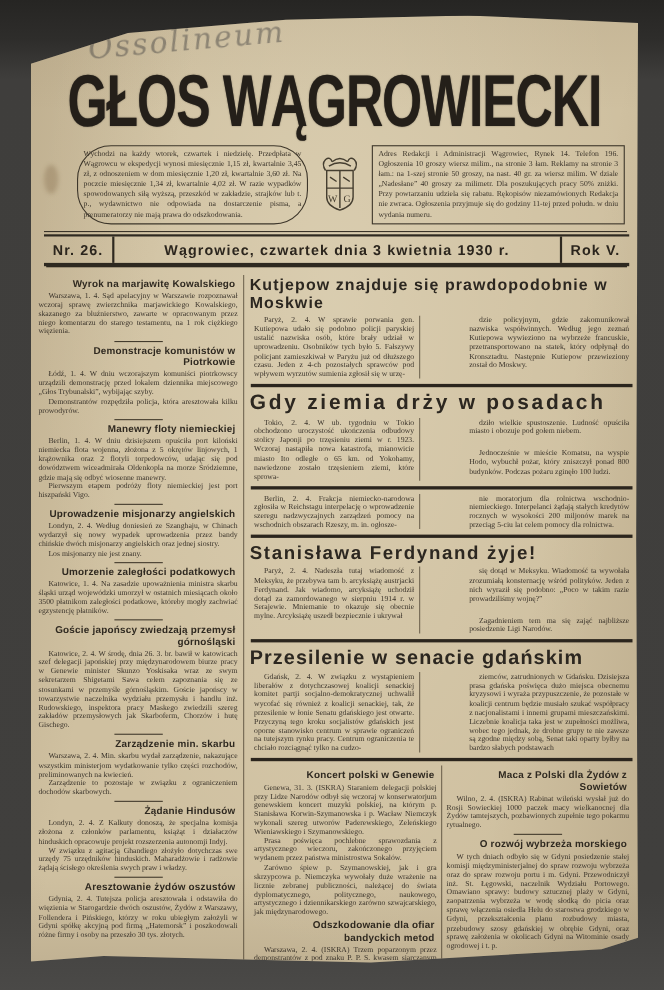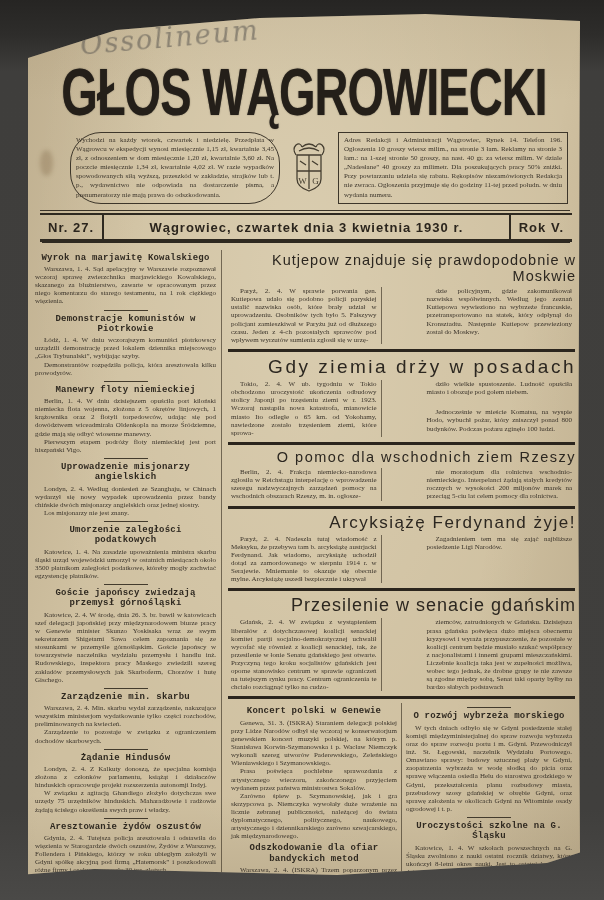--- a/index.html
+++ b/index.html
@@ -31,25 +31,25 @@
   .date-bar{display:flex;align-items:stretch;margin:2px 8px 0 12px;border-top:2px solid #2e2920;
     border-bottom:3px solid #2e2920;box-shadow:0 3px 0 -2px #2e2920;}
   .db-cell{padding:5px 8px 4px;font-family:"Liberation Sans",sans-serif;font-weight:bold;font-size:13px;
     color:#2b251d;letter-spacing:1px;white-space:nowrap;}
   .db-no{flex:0 0 auto;border-right:2px solid #2e2920;}
   .db-date{flex:1;text-align:center;border-right:2px solid #2e2920;}
   .db-year{flex:0 0 auto;}
   .body-row{display:flex;margin:8px 4px 0 7px;}
   .col-left{width:181px;padding-right:5px;border-right:1px solid rgba(60,50,35,0.65);}
   .col-main{flex:1;padding-left:5px;}
-  h3{font-family:Liberation Mono, monospace;font-weight:bold;font-size:9px;line-height:1.15;color:#2f2920;
-    text-align:center;margin:3px 2px 2px;letter-spacing:0.2px;}
+  h3{font-family:Liberation Sans, sans-serif;font-weight:bold;font-size:9px;line-height:1.15;color:#2f2920;
+    text-align:right;margin:3px 2px 2px;letter-spacing:0.2px;}
   p{font-size:7px;line-height:1.16;color:#3a332a;text-align:justify;text-indent:9px;margin:0;}
   .sep{width:44px;border-top:1px solid #43false;border-top:1px solid #433b2d;margin:4px auto 3px;}
-  .h-main{font-family:"Liberation Sans",sans-serif;font-weight:normal;color:#2c2720;text-align:right;
+  .h-main{font-family:"Liberation Sans",sans-serif;font-weight:bold;color:#2c2720;text-align:left;
     margin:2px 0 3px;line-height:1.12;}
   .h-kut{font-size:14.5px;letter-spacing:1px;}
   .h-gdy{font-size:19px;letter-spacing:2.5px;}
   .h-pom{font-size:14.5px;letter-spacing:1.5px;}
   .h-arc{font-size:17px;letter-spacing:1.5px;}
   .h-prz{font-size:18px;letter-spacing:1px;}
   .cols{display:flex;}
   .c{flex:1;padding:0 4px;}
   .c2{border-left:1px solid rgba(60,50,35,0.65);padding-left:45px;}
   .c p + p{margin-top:12px;}
@@ -79,21 +79,21 @@
           <path d="M10 20 L16 24 M22 20 L28 24"></path>
         </g>
         <text x="12.5" y="43" font-size="9" font-family="Liberation Serif, serif" fill="#453e30" text-anchor="middle">W</text>
         <text x="25.5" y="43" font-size="9" font-family="Liberation Serif, serif" fill="#453e30" text-anchor="middle">G</text>
       </svg>
       <div class="info-box r">Adres Redakcji i Administracji Wągrowiec, Rynek 14. Telefon 196. Ogłoszenia 10 groszy wiersz milim., na stronie 3 łam. Reklamy na stronie 3 łam.: na 1-szej stronie 50 groszy, na nast. 40 gr. za wiersz milim. W dziale „Nadesłane” 40 groszy za milimetr. Dla poszukujących pracy 50% zniżki. Przy powtarzaniu udziela się rabatu. Rękopisów niezamówionych Redakcja nie zwraca. Ogłoszenia przyjmuje się do godziny 11-tej przed połudn. w dniu wydania numeru.</div>
     </div>
 
     <div class="thin-rule"></div>
     <div class="date-bar">
-      <span class="db-cell db-no">Nr. 27.</span>
+      <span class="db-cell db-no">Nr. 26.</span>
       <span class="db-cell db-date">Wągrowiec, czwartek dnia 3 kwietnia 1930 r.</span>
       <span class="db-cell db-year">Rok V.</span>
     </div>
 
     <div class="body-row">
 
       <div class="col-left">
         <article class="sm-art">
           <h3>Wyrok na marjawitę Kowalskiego</h3>
           <p>Warszawa, 1. 4.  Sąd apelacyjny w Warszawie rozpoznawał wczoraj sprawę zwierzchnika marjawickiego Kowalskiego, skazanego za bluźnierstwo, zawarte w opracowanym przez niego komentarzu do starego testamentu, na 1 rok ciężkiego więzienia.</p>
@@ -167,39 +167,39 @@
               </div>
             <div class="c c2">
               <p>dziło wielkie spustoszenie.  Ludność opuściła miasto i obozuje pod gołem niebem.</p>
               <p>Jednocześnie w mieście Komatsu, na wyspie Hodo, wybuchł pożar, który zniszczył ponad 800 budynków.  Podczas pożaru zginęło 100 ludzi.</p>
             </div>
           </div>
         </section>
         <div class="rule"></div>
 
         <section>
-          <h2 class="h-main h-pom">O pomoc dla wschodnich ziem Rzeszy</h2>
           <div class="cols">
             <div class="c">
                 <p>Berlin, 2. 4.  Frakcja niemiecko-narodowa zgłosiła w Reichstagu interpelację o wprowadzenie szeregu nadzwyczajnych zarządzeń pomocy na wschodnich obszarach Rzeszy, m. in. ogłosze-</p>
               </div>
             <div class="c c2">
                 <p>nie moratorjum dla rolnictwa wschodnio-niemieckiego.  Interpelanci żądają stałych kredytów rocznych w wysokości 200 miljonów marek na przeciąg 5-ciu lat celem pomocy dla rolnictwa.</p>
               </div>
           </div>
         </section>
         <div class="rule"></div>
 
         <section>
-          <h2 class="h-main h-arc">Arcyksiążę Ferdynand żyje!</h2>
+          <h2 class="h-main h-arc">Stanisława Ferdynand żyje!</h2>
           <div class="cols">
             <div class="c">
                 <p>Paryż, 2. 4.  Nadeszła tutaj wiadomość z Meksyku, że przebywa tam b. arcyksiążę austrjacki Ferdynand.  Jak wiadomo, arcyksiążę uchodził dotąd za zamordowanego w sierpniu 1914 r. w Serajewie.  Mniemanie to okazuje się obecnie mylne.  Arcyksiążę uszedł bezpiecznie i ukrywał</p>
               </div>
             <div class="c c2">
+              <p>się dotąd w Meksyku.  Wiadomość ta wywołała zrozumiałą konsternację wśród polityków.  Jeden z nich wyraził się podobno: „Poco w takim razie prowadziliśmy wojnę?”</p>
               <p>Zagadnieniem tem ma się zająć najbliższe posiedzenie Ligi Narodów.</p>
             </div>
           </div>
         </section>
         <div class="rule"></div>
 
         <section>
           <h2 class="h-main h-prz">Przesilenie w senacie gdańskim</h2>
           <div class="cols">
             <div class="c">
@@ -220,20 +220,24 @@
               <p>Prasa poświęca pochlebne sprawozdania z artystycznego wieczoru, zakończonego przyjęciem wydanem przez państwa ministrostwa Sokalów.</p>
               <p>Zarówno śpiew p. Szymanowskiej, jak i gra skrzypcowa p. Niemczyka wywołały duże wrażenie na licznie zebranej publiczności, należącej do świata dyplomatycznego, politycznego, naukowego, artystycznego i dziennikarskiego zarówno szwajcarskiego, jak międzynarodowego.</p>
             </article>
             <article class="sm-art">
               <h3>Odszkodowanie dla ofiar bandyckich metod</h3>
               <p>Warszawa, 2. 4. (ISKRA)  Trzem poparzonym przez demonstrantów z pod znaku P. P. S. kwasem siarczanym policjantom, a mianowicie przodown. Brodowskiemu i posterunkowym: Sotowi i Smolińskiemu przyznał minister spraw wewnętrznych po 200 zł odszkodowania.  Poparzeni pozostają na leczeniu szpitalnem.</p>
             </article>
 
           </div>
           <div class="b-col">
+            <article class="sm-art">
+              <h3>Maca z Polski dla Żydów z Sowietów</h3>
+              <p>Wilno, 2. 4. (ISKRA)  Rabinat wileński wysłał już do Rosji Sowieckiej 1000 paczek macy wielkanocnej dla Żydów tamtejszych, pozbawionych zupełnie tego pokarmu rytualnego.</p>
+            </article>
             <div class="sep"></div>
             <article class="sm-art">
               <h3>O rozwój wybrzeża morskiego</h3>
               <p>W tych dniach odbyło się w Gdyni posiedzenie stałej komisji międzyministerjalnej do spraw rozwoju wybrzeża oraz do spraw rozwoju portu i m. Gdyni.  Przewodniczył inż. St. Łęgowski, naczelnik Wydziału Portowego.  Omawiano sprawy: budowy sztucznej plaży w Gdyni, zaopatrzenia wybrzeża w wodę słodką do picia oraz sprawę włączenia osiedla Helu do starostwa grodzkiego w Gdyni, przekształcenia planu rozbudowy miasta, przebudowy szosy gdańskiej w obrębie Gdyni, oraz sprawę założenia w okolicach Gdyni na Witominie osady ogrodowej i t. p.</p>
             </article>
             <div class="sep"></div>
             <article class="sm-art">
               <h3>Uroczystości szkolne na G. Śląsku</h3>
               <p>Katowice, 1. 4.  W szkołach powszechnych na G. Śląsku zwolniono z nauki ostatni rocznik dziatwy, który ukończył 8-letni okres nauki.  Jest to ostatni kontyngent dzieci szkolnych, które rozpoczęły naukę jeszcze przed objęciem Śląska przez władze polskie.  Z tego powodu odbyły się dziś w szkołach uroczystości połączone z podarkami i wieczorkami urządzane staraniem rodziców i przedstawicieli szkolnictwa.</p>
             </article>

